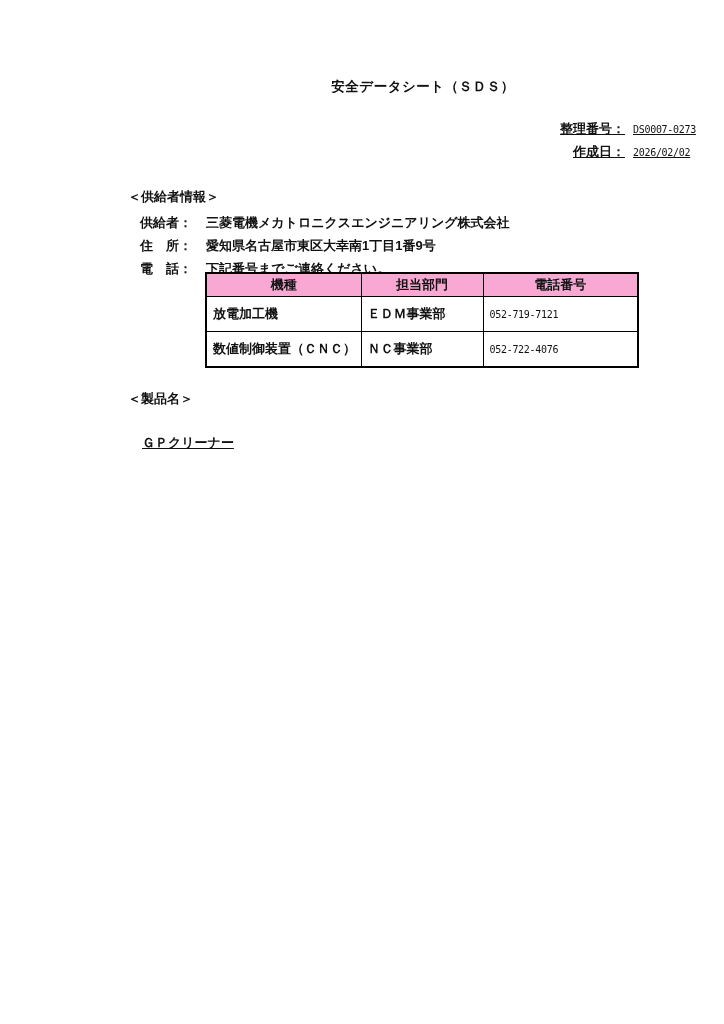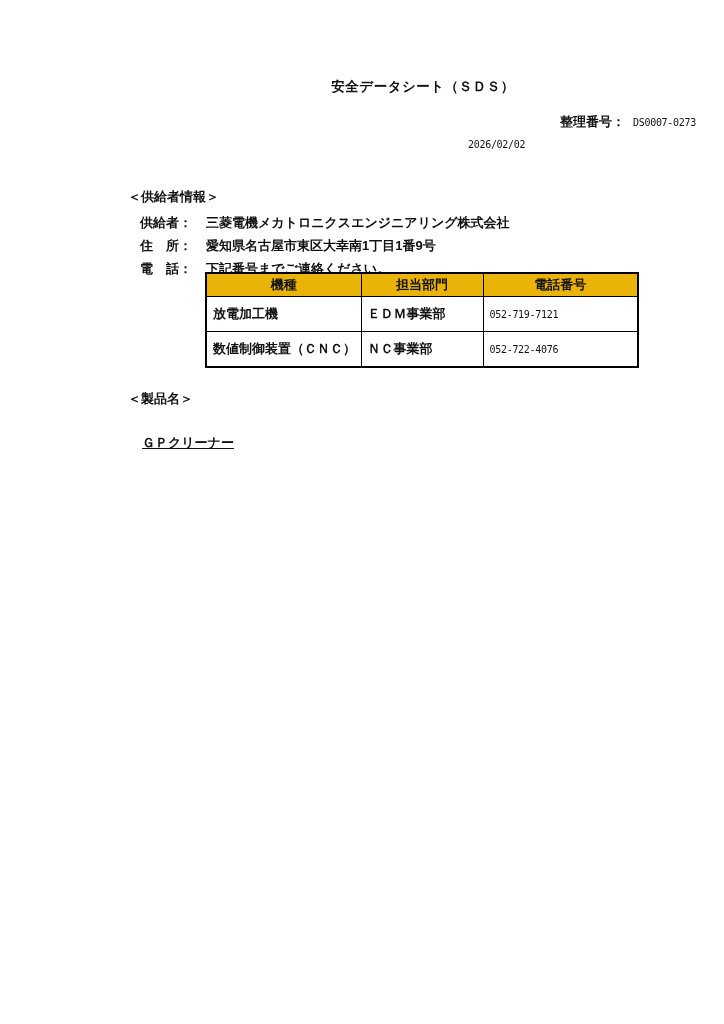--- a/index.html
+++ b/index.html
@@ -23,23 +23,24 @@
     position: absolute;
     top: 78px;
     left: 88px;
     width: 590px;
     text-align: center;
     font-size: 13.5px;
     letter-spacing: 0.5px;
   }
   .meta {
     position: absolute;
-    top: 110px;
+    top: 117px;
     left: 420px;
     width: 258px;
+    text-decoration: underline;
   }
   .meta-row {
     display: flex;
     align-items: baseline;
     height: 23px;
     line-height: 23px;
   }
   .meta-label {
     width: 165px;
     text-align: right;
@@ -88,21 +89,21 @@
     table-layout: fixed;
     border: 2px solid #000000;
     font-size: 13px;
     font-weight: bold;
     color: #111111;
   }
   .contact-table col.c1 { width: 155px; }
   .contact-table col.c2 { width: 122px; }
   .contact-table col.c3 { width: 155px; }
   .contact-table th {
-    background: #eab308;
+    background: #f9a8d4;
     border: 1px solid #000000;
     height: 22px;
     text-align: center;
     vertical-align: middle;
     font-weight: bold;
     padding: 0 16px;
   }
   .contact-table td {
     border: 1px solid #000000;
     height: 22px;
@@ -126,20 +127,21 @@
 <div class="page">
 
   <div class="doc-title">安全データシート（ＳＤＳ）</div>
 
   <div class="meta">
     <div class="meta-row">
       <span class="meta-label">整理番号：</span>
       <span class="meta-value num">DS0007-0273</span>
     </div>
     <div class="meta-row">
+      <span class="meta-label">作成日：</span>
       <span class="meta-value num">2026/02/02</span>
     </div>
   </div>
 
   <div class="section-heading supplier-heading">＜供給者情報＞</div>
 
   <div class="supplier-rows">
     <div class="field-row">
       <span class="field-label">供給者：</span>
       <span class="field-value">三菱電機メカトロニクスエンジニアリング株式会社</span>

